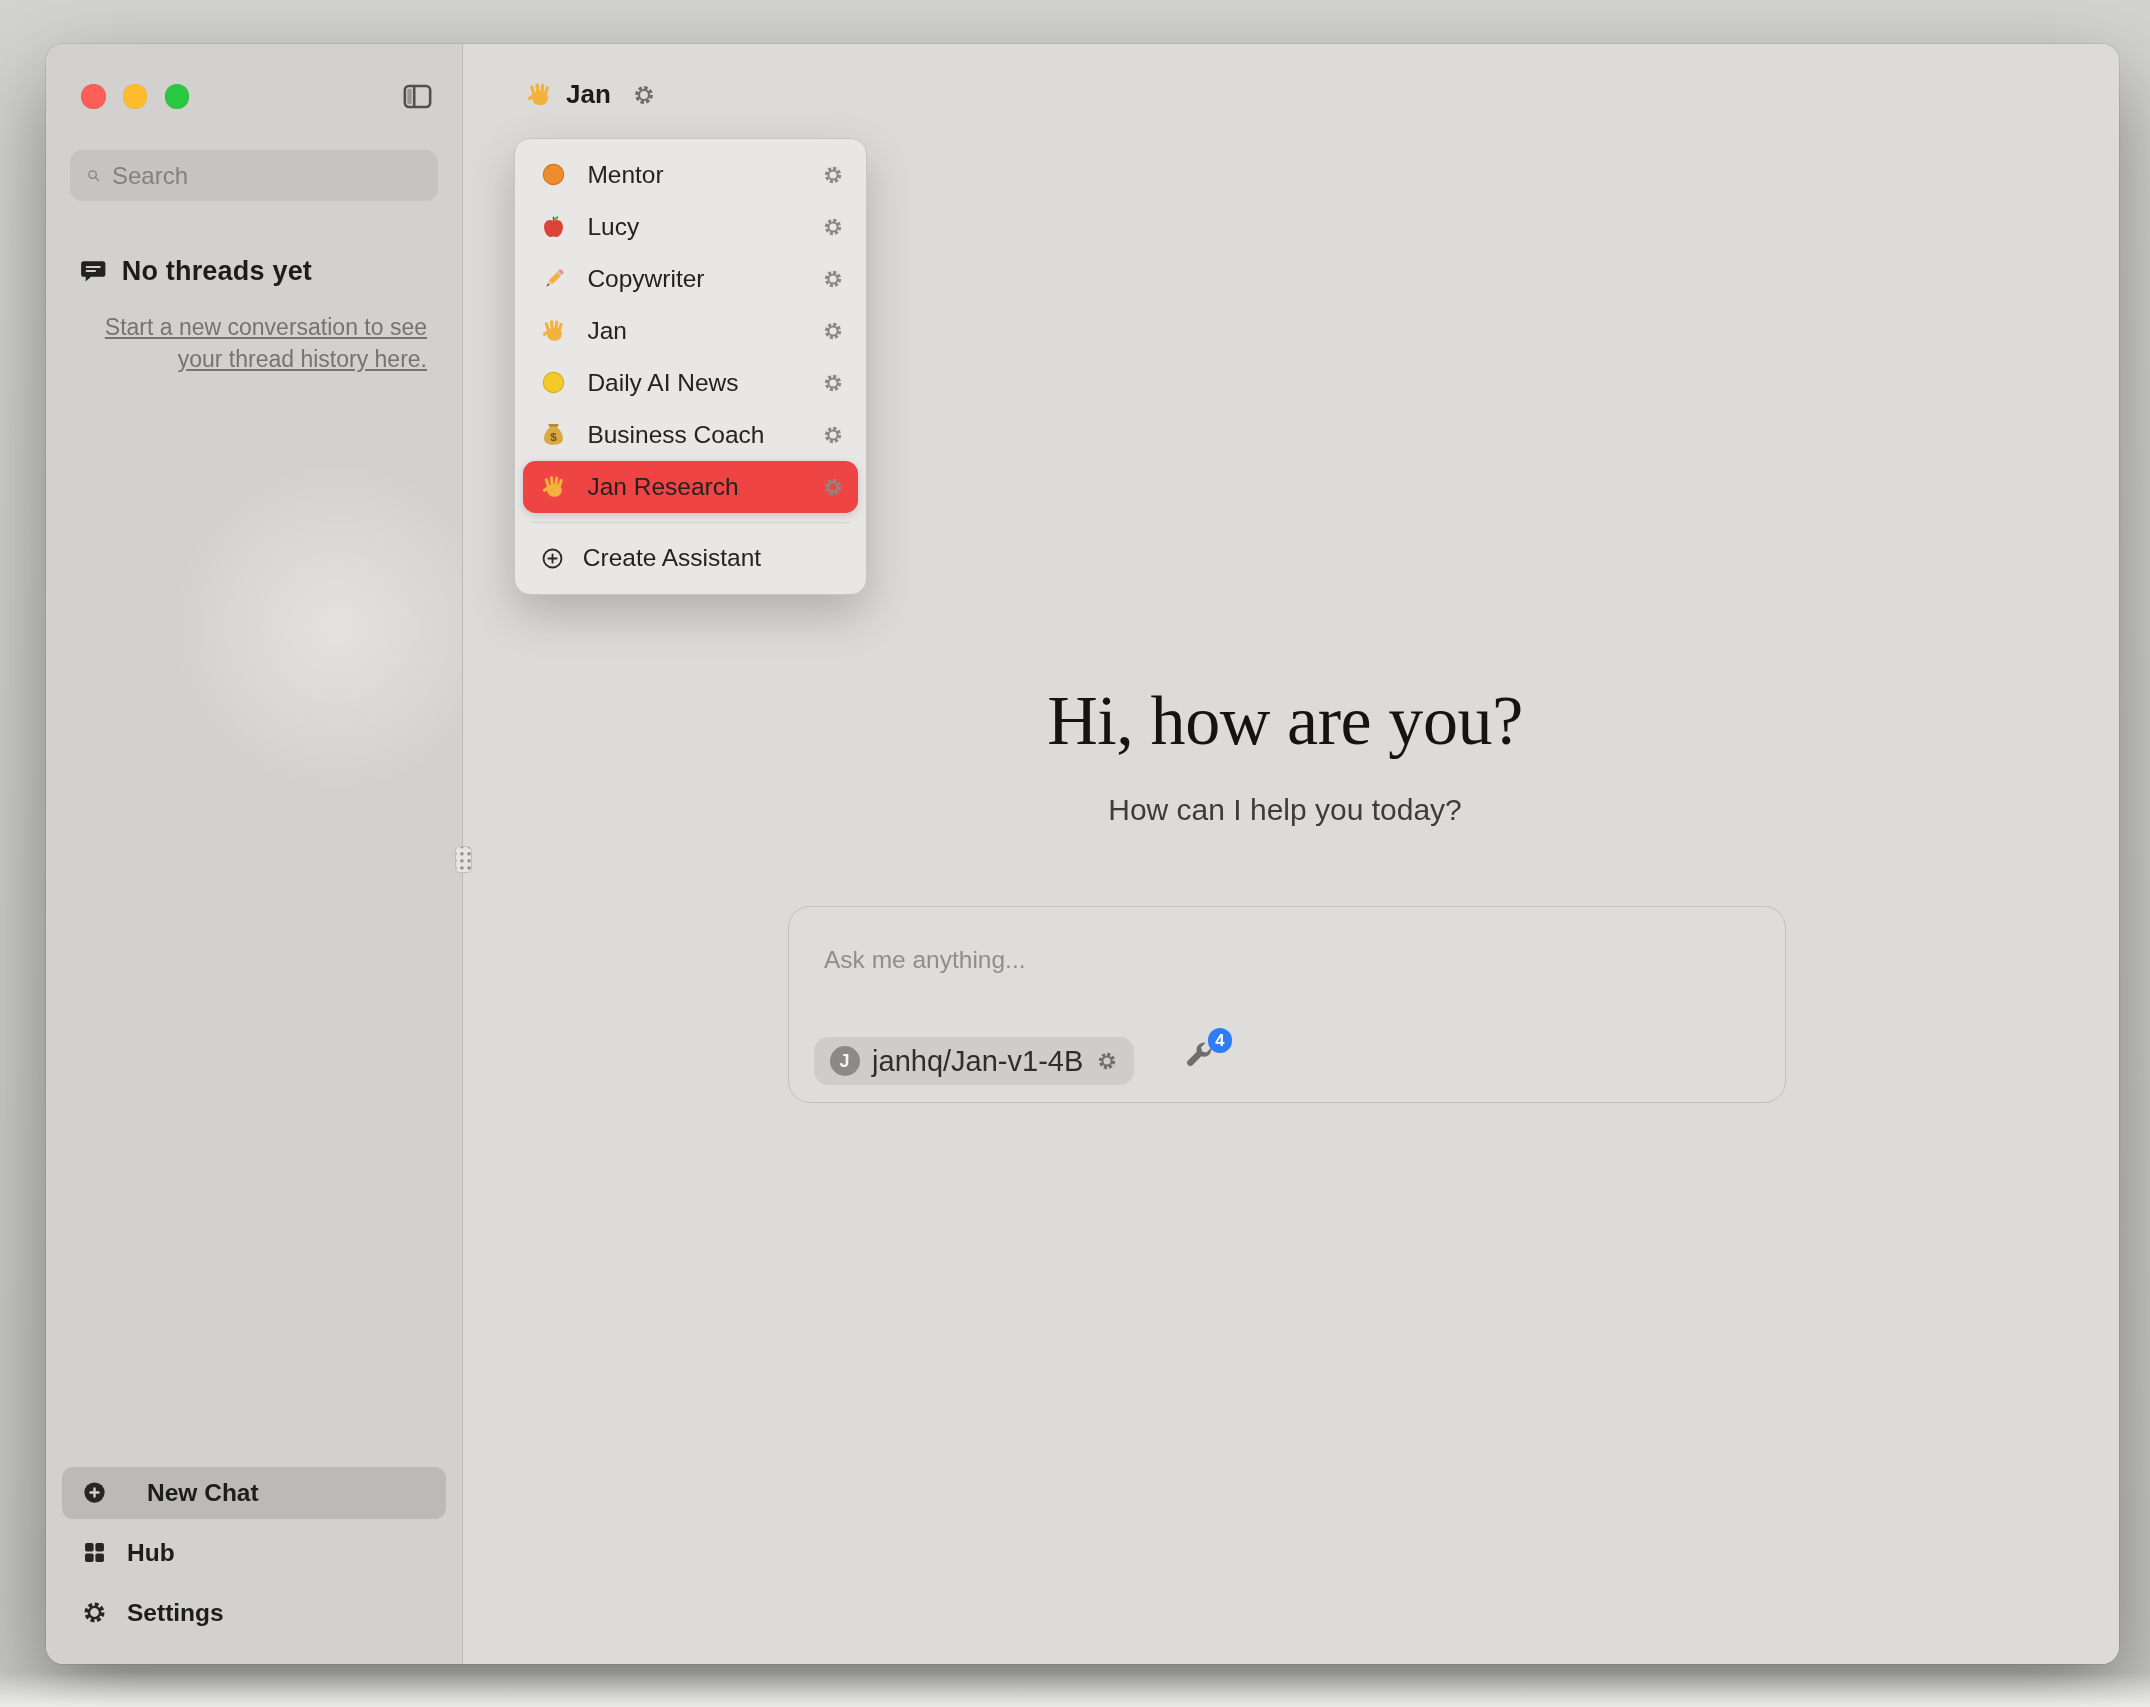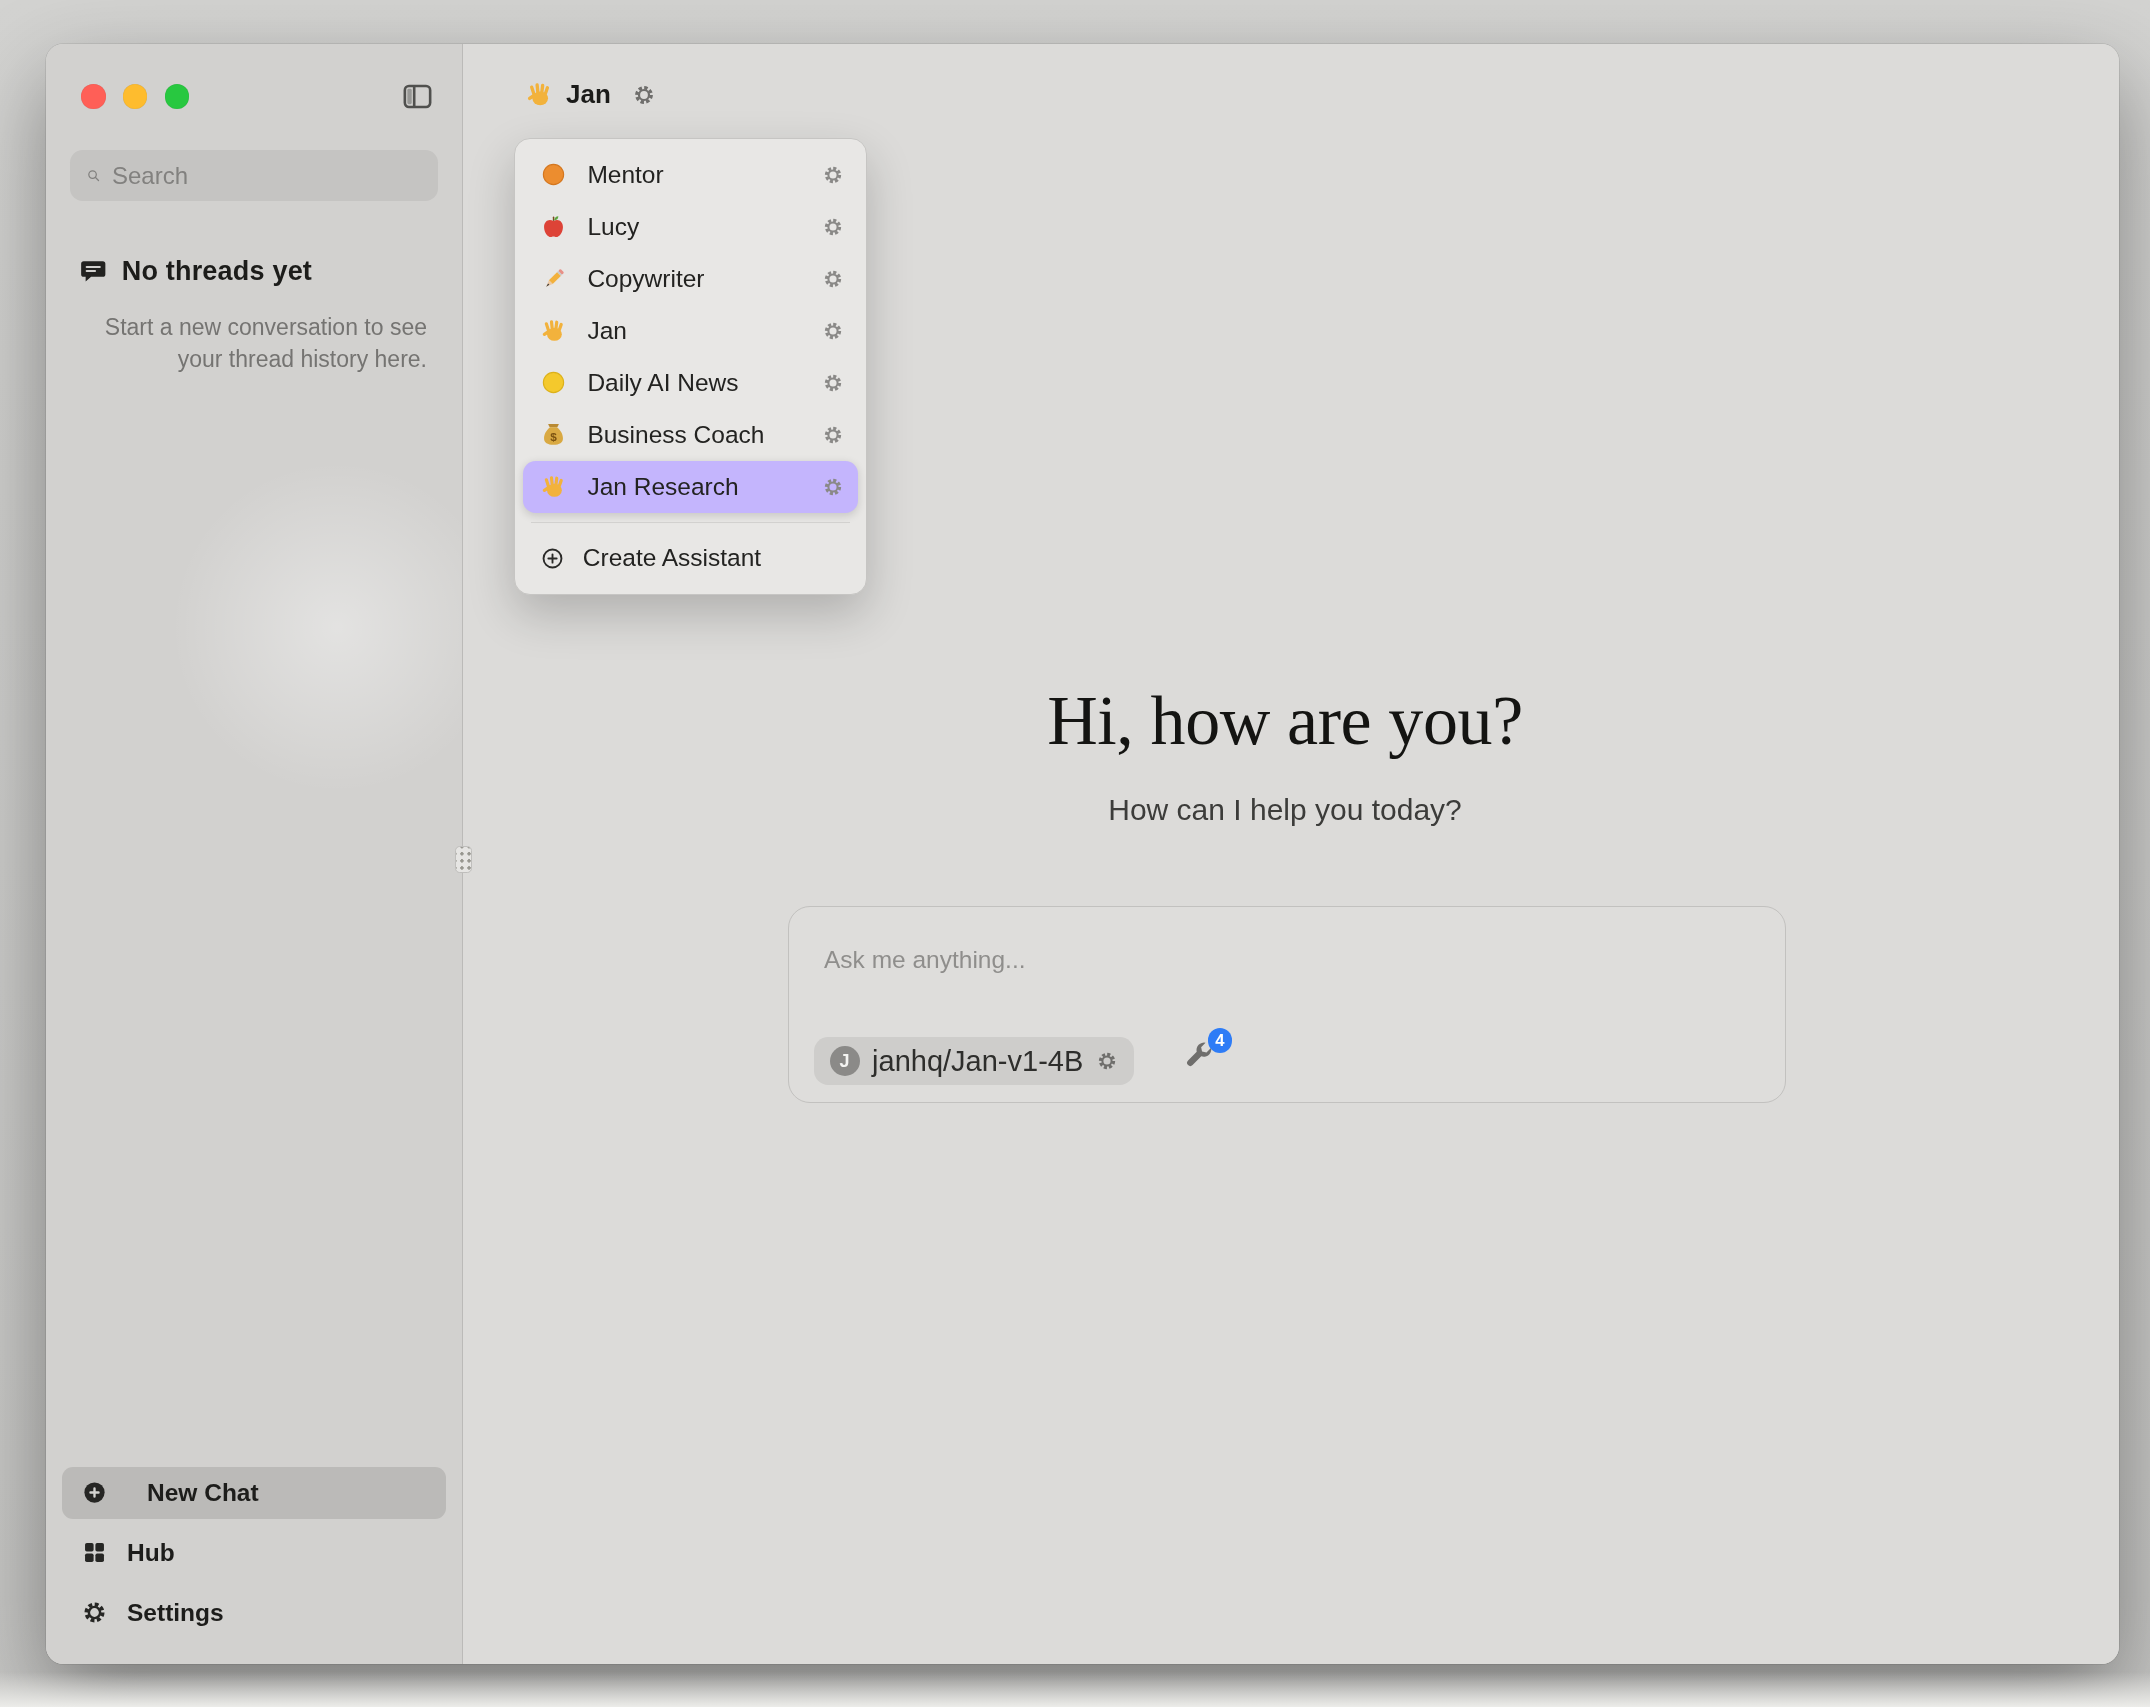--- a/index.html
+++ b/index.html
@@ -42,21 +42,21 @@
   }
   .search-box input {
     background:transparent; border:none; outline:none; flex:1;
     font:400 24px "Liberation Sans",sans-serif; color:#3a3a38;
   }
   .search-box input::placeholder { color:#82817f; }
 
   .empty { margin:55px 32px 0 33px;text-align:right; }
   .empty-title { display:flex; align-items:center; gap:14.2px; color:#1c1c1a; }
   .empty-title .txt { font-size:27px; font-weight:700; letter-spacing:0.2px; }
-  .empty-desc { margin-top:24px; font-size:23px; line-height:32px; color:#757472; max-width:348px; }
+  .empty-desc { margin-top:24px; font-size:23px; line-height:32px; color:#757472; max-width:348px;text-decoration:underline; }
 
   .sb-nav { margin-top:auto; padding:0 16px 17.4px 16px; }
   .nav-row {
     height:52px; margin-bottom:8px; border-radius:11px;
     display:flex; align-items:center; gap:19px; padding:0 19px;
     font-size:24.5px; font-weight:600; color:#1d1d1b; cursor:default;
   }
   .nav-row.active { background:#bbbab8;gap:39px; }
   .nav-row .nic { color:#262624; }
 
@@ -78,21 +78,21 @@
   .menu {
     position:absolute; left:51px; top:94px; width:353px; z-index:20;
     background:#e8e7e5; border:0.8px solid #c6c5c3; border-radius:16px;
     padding:9.5px 8px; box-shadow:0 19px 47px rgba(0,0,0,.20);
   }
   .menu-item {
     height:52px; border-radius:12.6px; display:flex; align-items:center;
     gap:20px; padding:0 14.2px 0 17.4px; font-size:24.5px; color:#232321;
   }
   .menu-item .gear { margin-left:auto; color:#8a8987; }
-  .menu-item.selected { background:#c4b5fd; box-shadow:0 2.4px 8px rgba(0,0,0,.14); }
+  .menu-item.selected { background:#ef4444; box-shadow:0 2.4px 8px rgba(0,0,0,.14); }
   .menu-sep { height:0.8px; background:#d2d1cf; margin:9.5px 8px; }
   .menu-create { height:52px; display:flex; align-items:center; gap:17.4px; padding:0 14.2px 0 17.4px; font-size:24.5px; color:#232321; }
   .menu-create .pc { color:#2a2a28; }
 
   
   .hero { position:absolute; left:0; right:12px; top:640px; text-align:center; }
   .hero h1 {
     font-family:"Liberation Serif","DejaVu Serif",serif;
     font-size:70px; font-weight:400; color:#141412; line-height:1.05; letter-spacing:-0.4px;
   }

